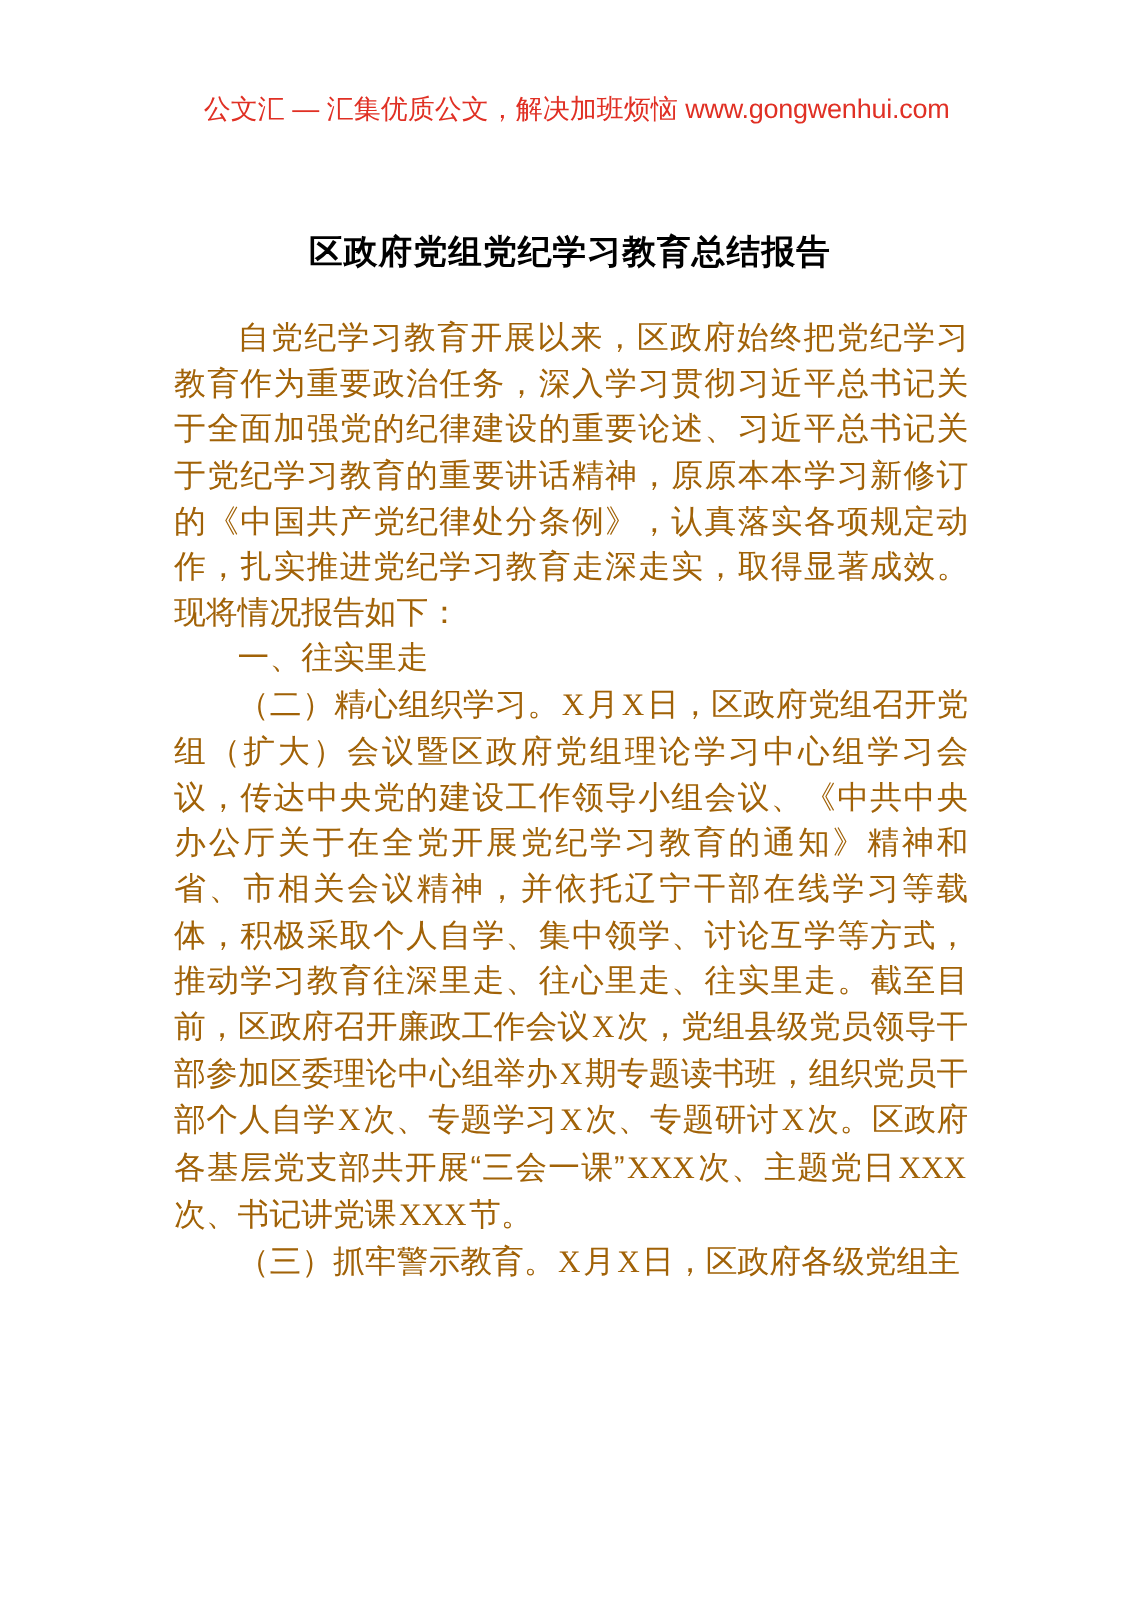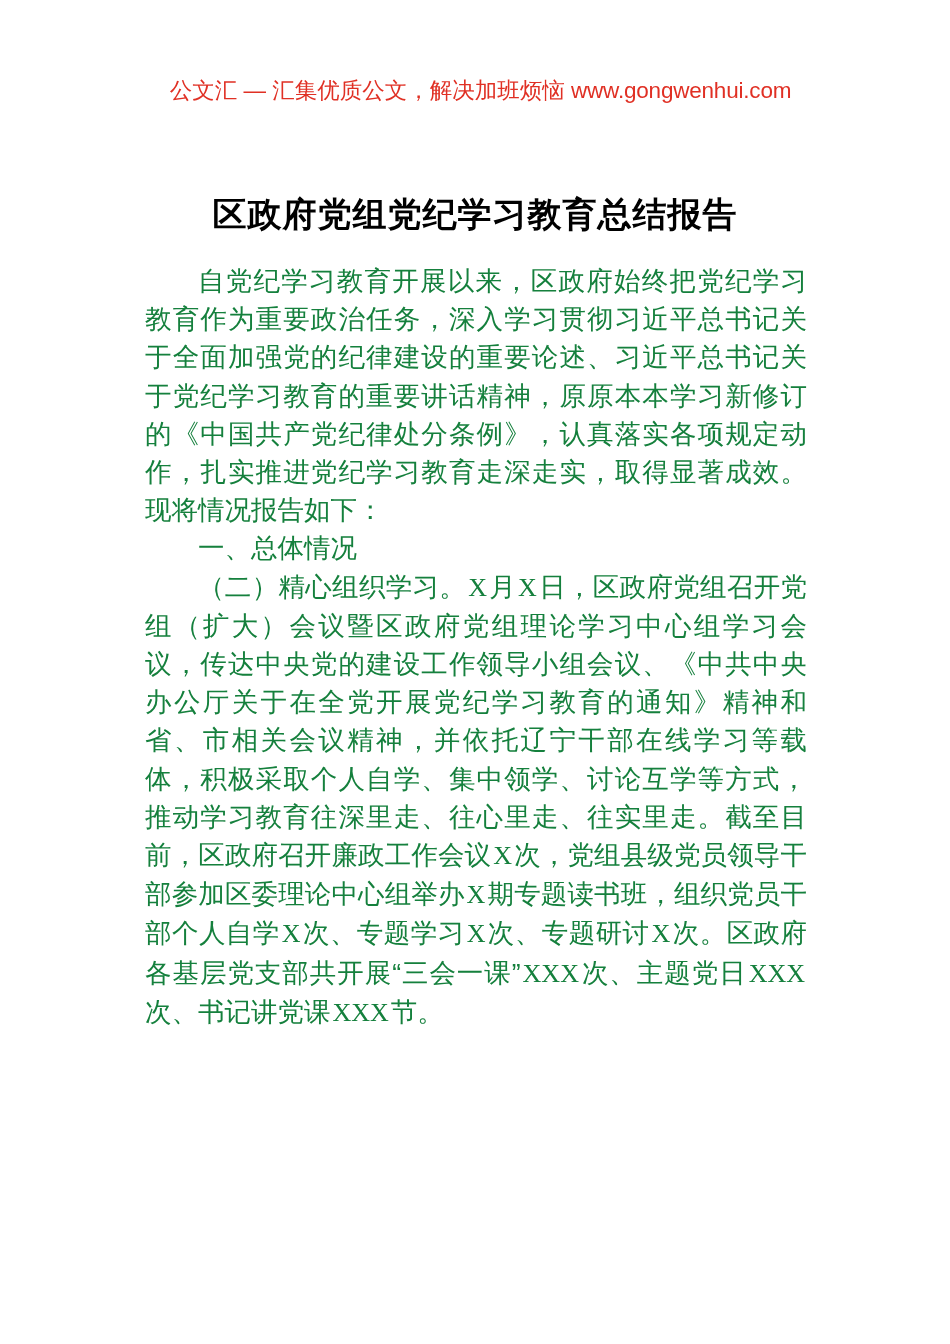--- a/index.html
+++ b/index.html
@@ -43,35 +43,35 @@
     text-align: right;
   }
 
   
   .doc-title {
     position: absolute;
     top: 168px;
     left: 0;
     width: 950px;
     text-align: center;
-    font-size: 34px;
+    font-size: 28px;
     line-height: 46px;
     font-weight: 700;
     color: #000000;
     letter-spacing: 1px;
     font-family: "Liberation Sans", "DejaVu Sans", sans-serif;
   }
 
   
   .body-text {
     position: absolute;
     top: 262px;
     left: 145px;
     width: 662px;
-    color: #15803d;
+    color: #a16207;
     font-size: 26.5px;
     line-height: 38.2px;
     text-align: justify;
     text-justify: inter-ideograph;
     font-family: "Liberation Sans", "DejaVu Sans", sans-serif;
   }
 
   .body-text p {
     margin: 0;
     padding: 0;
@@ -96,21 +96,22 @@
   <div class="watermark" style="color: rgb(224, 48, 36);">
     <span class="wm-cn">公文汇 — 汇集优质公文，解决加班烦恼 </span><span class="wm-url">www.gongwenhui.com</span>
   </div>
 
   <h1 class="doc-title">区政府党组党纪学习教育总结报告</h1>
 
   <div class="body-text">
 
     <p>自党纪学习教育开展以来，区政府始终把党纪学习教育作为重要政治任务，深入学习贯彻习近平总书记关于全面加强党的纪律建设的重要论述、习近平总书记关于党纪学习教育的重要讲话精神，原原本本学习新修订的《中国共产党纪律处分条例》，认真落实各项规定动作，扎实推进党纪学习教育走深走实，取得显著成效。现将情况报告如下：</p>
 
-    <p>一、总体情况</p>
+    <p>一、往实里走</p>
 
 
     <p><span>（二）精心组织学习。</span><span class="ph">X</span><span>月</span><span class="ph">X</span><span>日，区政府党组召开党组（扩大）会议暨区政府党组理论学习中心组学习会议，传达中央党的建设工作领导小组会议、《中共中央办公厅关于在全党开展党纪学习教育的通知》精神和省、市相关会议精神，并依托辽宁干部在线学习等载体，积极采取个人自学、集中领学、讨论互学等方式，推动学习教育往深里走、往心里走、往实里走。截至目前，区政府召开廉政工作会议</span><span class="ph">X</span><span>次，党组县级党员领导干部参加区委理论中心组举办</span><span class="ph">X</span><span>期专题读书班，组织党员干部个人自学</span><span class="ph">X</span><span>次、专题学习</span><span class="ph">X</span><span>次、专题研讨</span><span class="ph">X</span><span>次。区政府各基层党支部共开展“三会一课”</span><span class="ph">XXX</span><span>次、主题党日</span><span class="ph">XXX</span><span>次、书记讲党课</span><span class="ph">XXX</span><span>节。</span></p>
 
+    <p><span>（三）抓牢警示教育。</span><span class="ph">X</span><span>月</span><span class="ph">X</span><span>日，区政府各级党组主</span></p>
 
   </div>
 
 </div>
 
 </body></html>

